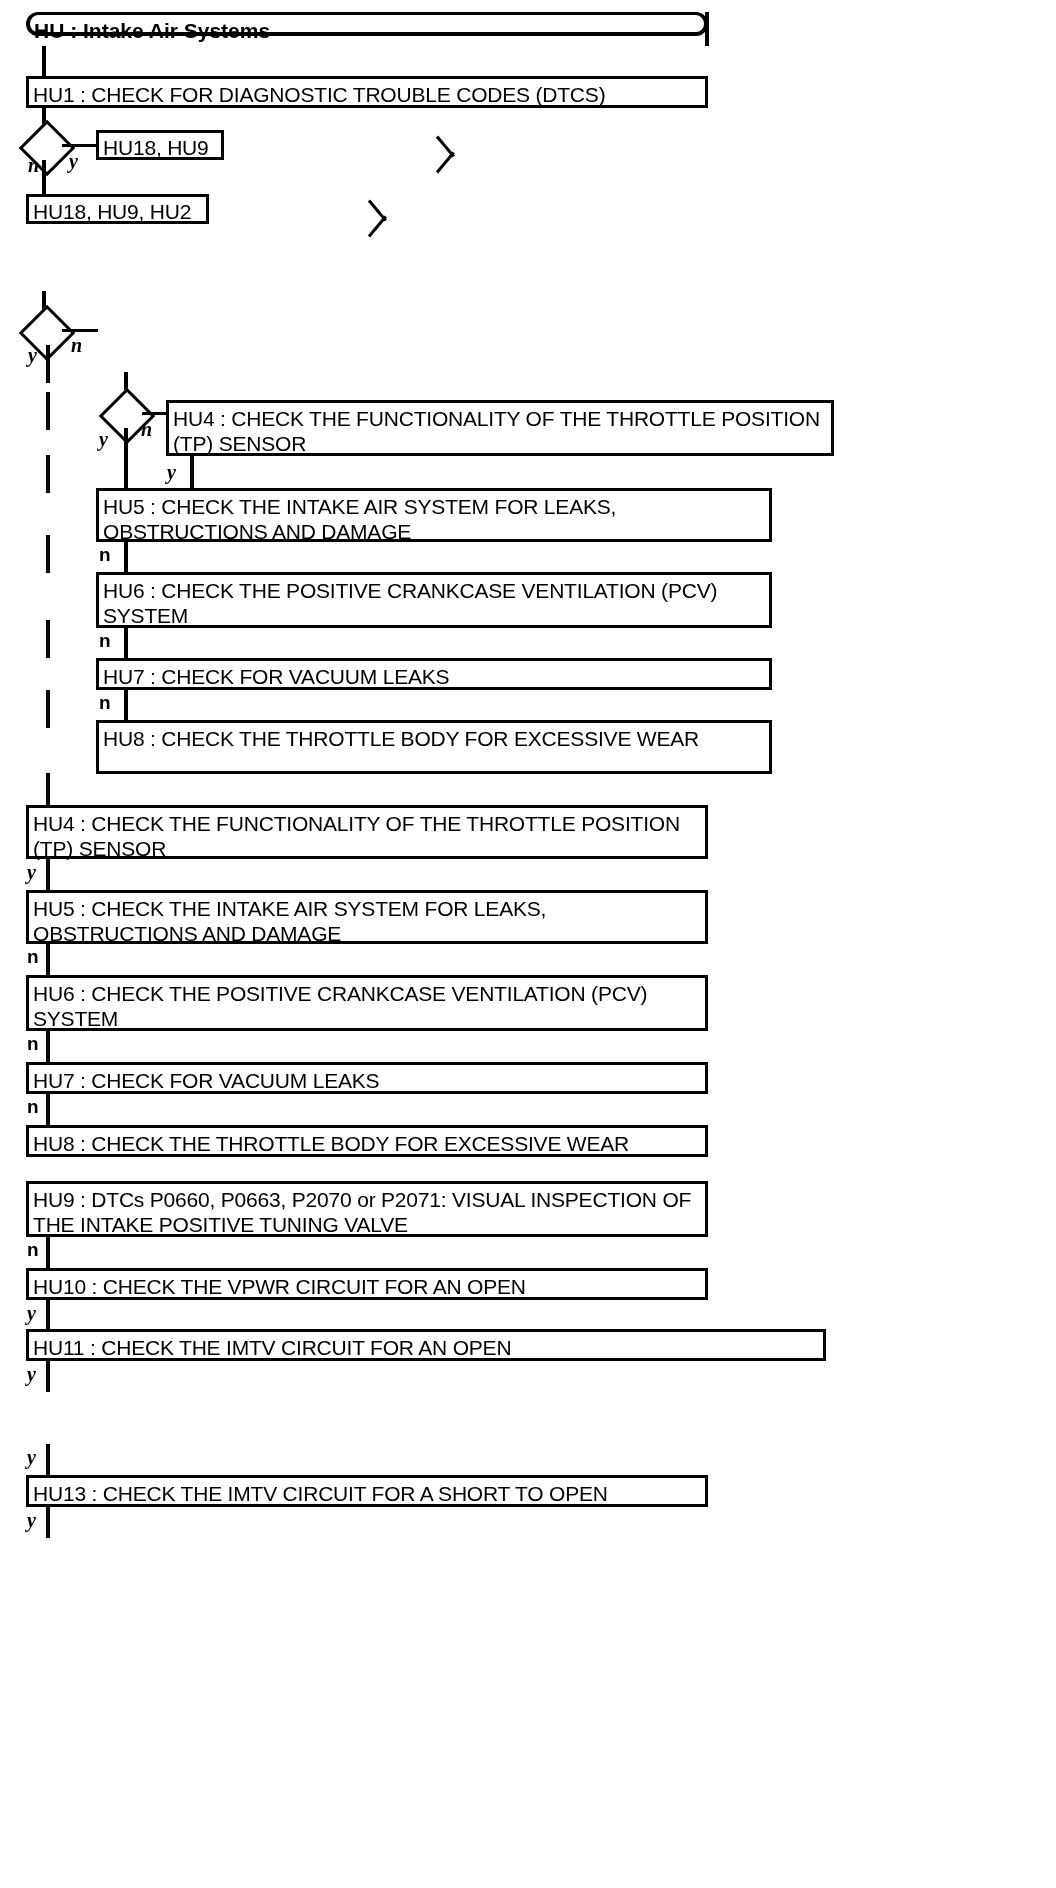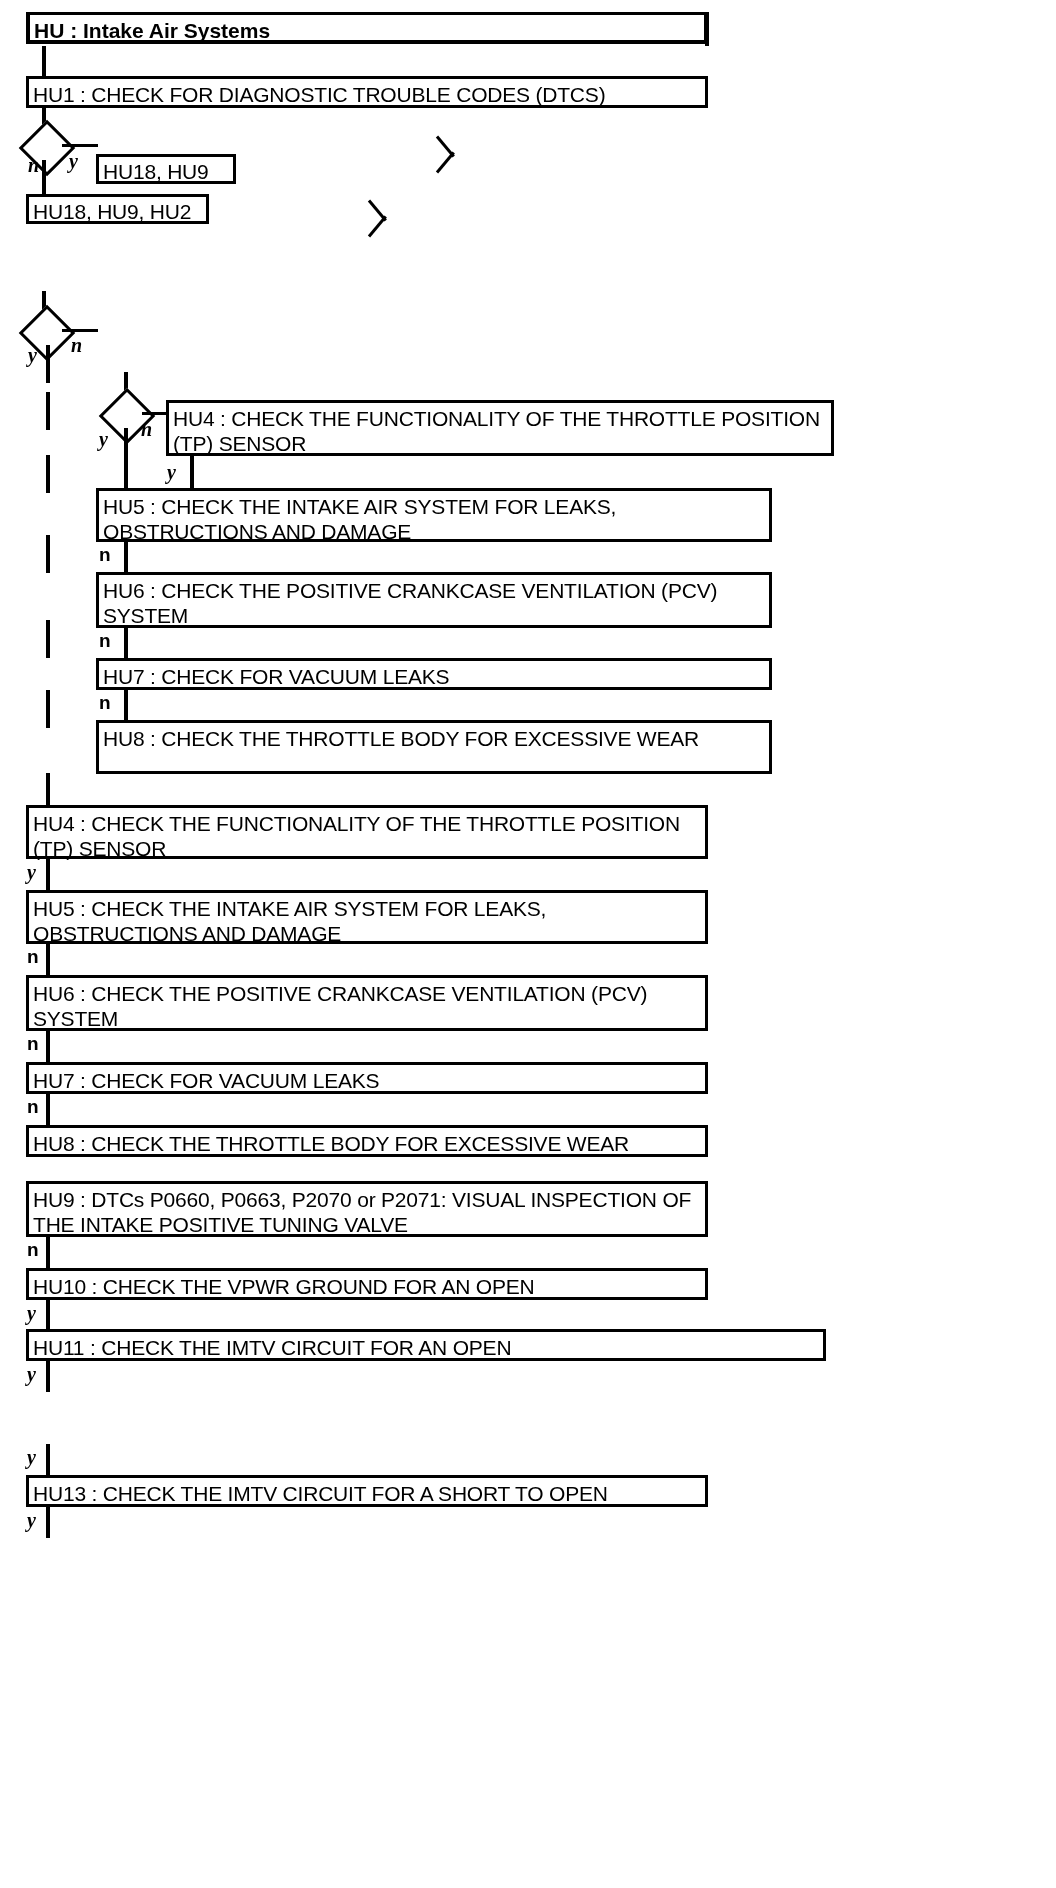--- a/index.html
+++ b/index.html
@@ -101,35 +101,35 @@
     transform-origin: 0 50%;
   }
   .chev span.a { top: 2px;  transform: rotate(50deg); }
   .chev span.b { top: 38px; transform: rotate(-50deg); }
 </style>
 </head>
 <body>
 
 <div id="canvas">
 
-  <div class="titlebox" style="left:26px; top:12px; width:682px; height:32px;">
+  <div class="titlebox" style="left:26px; top:12px; width:682px; height:24px;border-radius:13px;">
     <span>HU : Intake Air Systems</span>
   </div>
 
   <div class="vline" style="left:705px; top:12px; height:34px;"></div>
   <div class="vline" style="left:42px; top:46px; height:30px;"></div>
 
   <div class="box" style="left:26px; top:76px; width:682px; height:32px;">HU1 : CHECK FOR DIAGNOSTIC TROUBLE CODES (DTCS)</div>
 
   <div class="vline" style="left:42px; top:108px; height:26px;"></div>
   <div class="diamond" style="left:27px; top:128px;"></div>
 
   <div class="hline" style="left:62px; top:144px; width:36px;"></div>
   <div class="lab" style="left:69px; top:151px;">y</div>
-  <div class="box tag" style="left:96px; top:130px; width:140px; height:30px;margin-top:24px;">HU18, HU9</div>
+  <div class="box tag" style="left:96px; top:130px; width:128px; height:30px;">HU18, HU9</div>
 
   <div class="vline" style="left:42px; top:160px; height:35px;"></div>
   <div class="lab" style="left:28px; top:155px;">n</div>
   <div class="box tag" style="left:26px; top:194px; width:183px; height:30px;">HU18, HU9, HU2</div>
 
   <div class="chev" style="left:437px; top:133px;">
     <span class="a"></span>
       <span class="b"></span>
   </div>
   <div class="chev" style="left:369px; top:197px;">
@@ -195,21 +195,21 @@
   <div class="box" style="left:26px; top:1062px; width:682px; height:32px;">HU7 : CHECK FOR VACUUM LEAKS</div>
   <div class="vline" style="left:46px; top:1094px; height:31px;"></div>
   <div class="lab plain" style="left:27px; top:1097px;">n</div>
 
   <div class="box" style="left:26px; top:1125px; width:682px; height:32px;">HU8 : CHECK THE THROTTLE BODY FOR EXCESSIVE WEAR</div>
 
   <div class="box" style="left:26px; top:1181px; width:682px; height:56px;">HU9 : DTCs P0660, P0663, P2070 or P2071: VISUAL INSPECTION OF THE INTAKE POSITIVE TUNING VALVE</div>
   <div class="vline" style="left:46px; top:1237px; height:31px;"></div>
   <div class="lab plain" style="left:27px; top:1240px;">n</div>
 
-  <div class="box" style="left:26px; top:1268px; width:682px; height:32px;">HU10 : CHECK THE VPWR GROUND FOR AN OPEN</div>
+  <div class="box" style="left:26px; top:1268px; width:682px; height:32px;">HU10 : CHECK THE VPWR CIRCUIT FOR AN OPEN</div>
   <div class="vline" style="left:46px; top:1300px; height:31px;"></div>
   <div class="lab" style="left:27px; top:1303px;">y</div>
 
   <div class="box" style="left:26px; top:1329px; width:800px; height:32px;">HU11 : CHECK THE IMTV CIRCUIT FOR AN OPEN</div>
   <div class="vline" style="left:46px; top:1361px; height:31px;"></div>
   <div class="lab" style="left:27px; top:1364px;">y</div>
 
   <div class="vline" style="left:46px; top:1444px; height:31px;"></div>
   <div class="lab" style="left:27px; top:1447px;">y</div>
 

